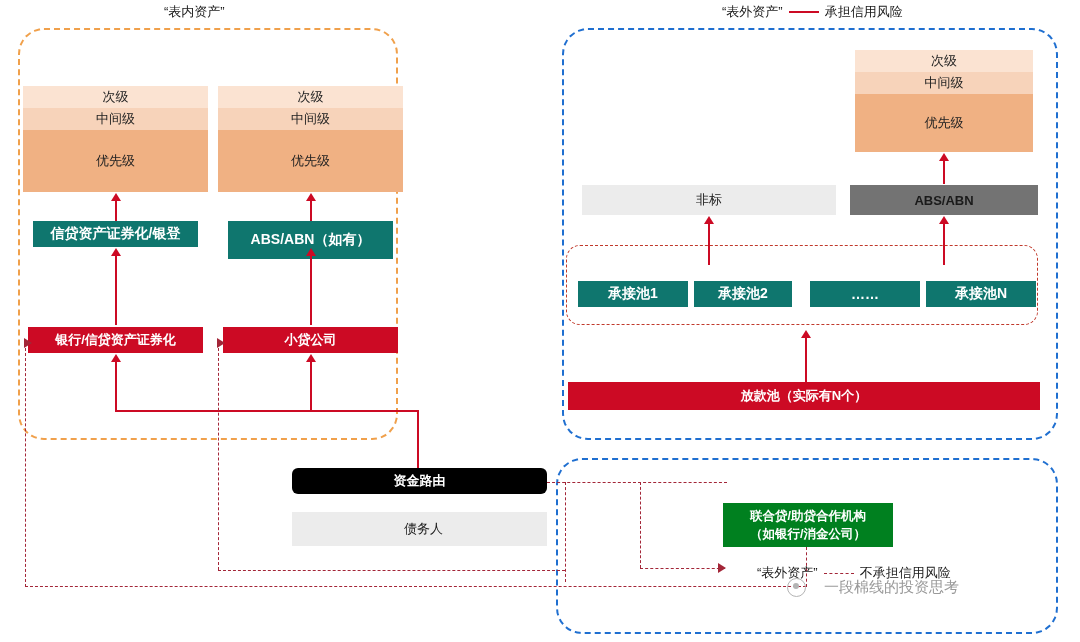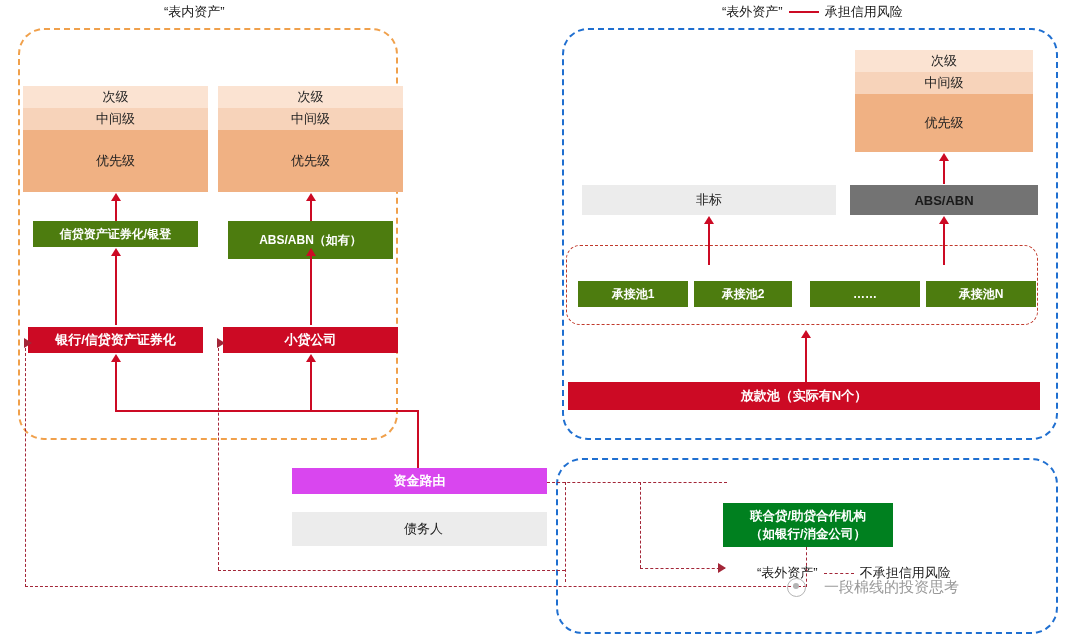--- a/index.html
+++ b/index.html
@@ -11,25 +11,25 @@
   }
   .abs{position:absolute;box-sizing:border-box;}
   .lbl{font-size:13px;color:#1a1a1a;white-space:nowrap;}
   .box{display:flex;align-items:center;justify-content:center;text-align:center;
        box-sizing:border-box;}
   
   .tr-sub{background:#fbe3d2;font-size:13px;color:#222;}
   .tr-mez{background:#f7d3ba;font-size:13px;color:#222;}
   .tr-sen{background:#f0b183;font-size:13px;color:#222;}
   
-  .redbox{background:#4d7c0f;color:#ffffff;font-size:12px;font-weight:bold;}
+  .redbox{background:#0f766e;color:#ffffff;font-size:14px;font-weight:bold;}
   .darkred{background:#cc0a24;color:#ffffff;font-size:13px;font-weight:bold;}
   .greybox{background:#737373;color:#1a1a1a;font-size:13px;font-weight:bold;}
   .greybox-l{background:#ececec;color:#1a1a1a;font-size:13px;}
-  .blackbox{background:#d946ef;color:#ffffff;font-size:13px;font-weight:bold;}
+  .blackbox{background:#000000;color:#ffffff;font-size:13px;font-weight:bold;border-radius:6px;}
   .greenbox{background:#00801f;color:#ffffff;font-size:12.5px;font-weight:bold;line-height:1.45;}
   
   .dash-orange{border:2.5px dashed #f0a04b;border-radius:26px;}
   .dash-blue{border:2.5px dashed #1f6fd0;border-radius:26px;}
   .dash-red{border:1.8px dashed #c0392b;border-radius:14px;}
   
   .ln{background:#cc0a24;}
   .arrow-up{width:0;height:0;border-left:5px solid transparent;border-right:5px solid transparent;border-bottom:8px solid #cc0a24;}
   .arrow-right{width:0;height:0;border-top:5px solid transparent;border-bottom:5px solid transparent;border-left:8px solid #a32638;}
   .dline-h{border-top:1.6px dashed #a32638;}

